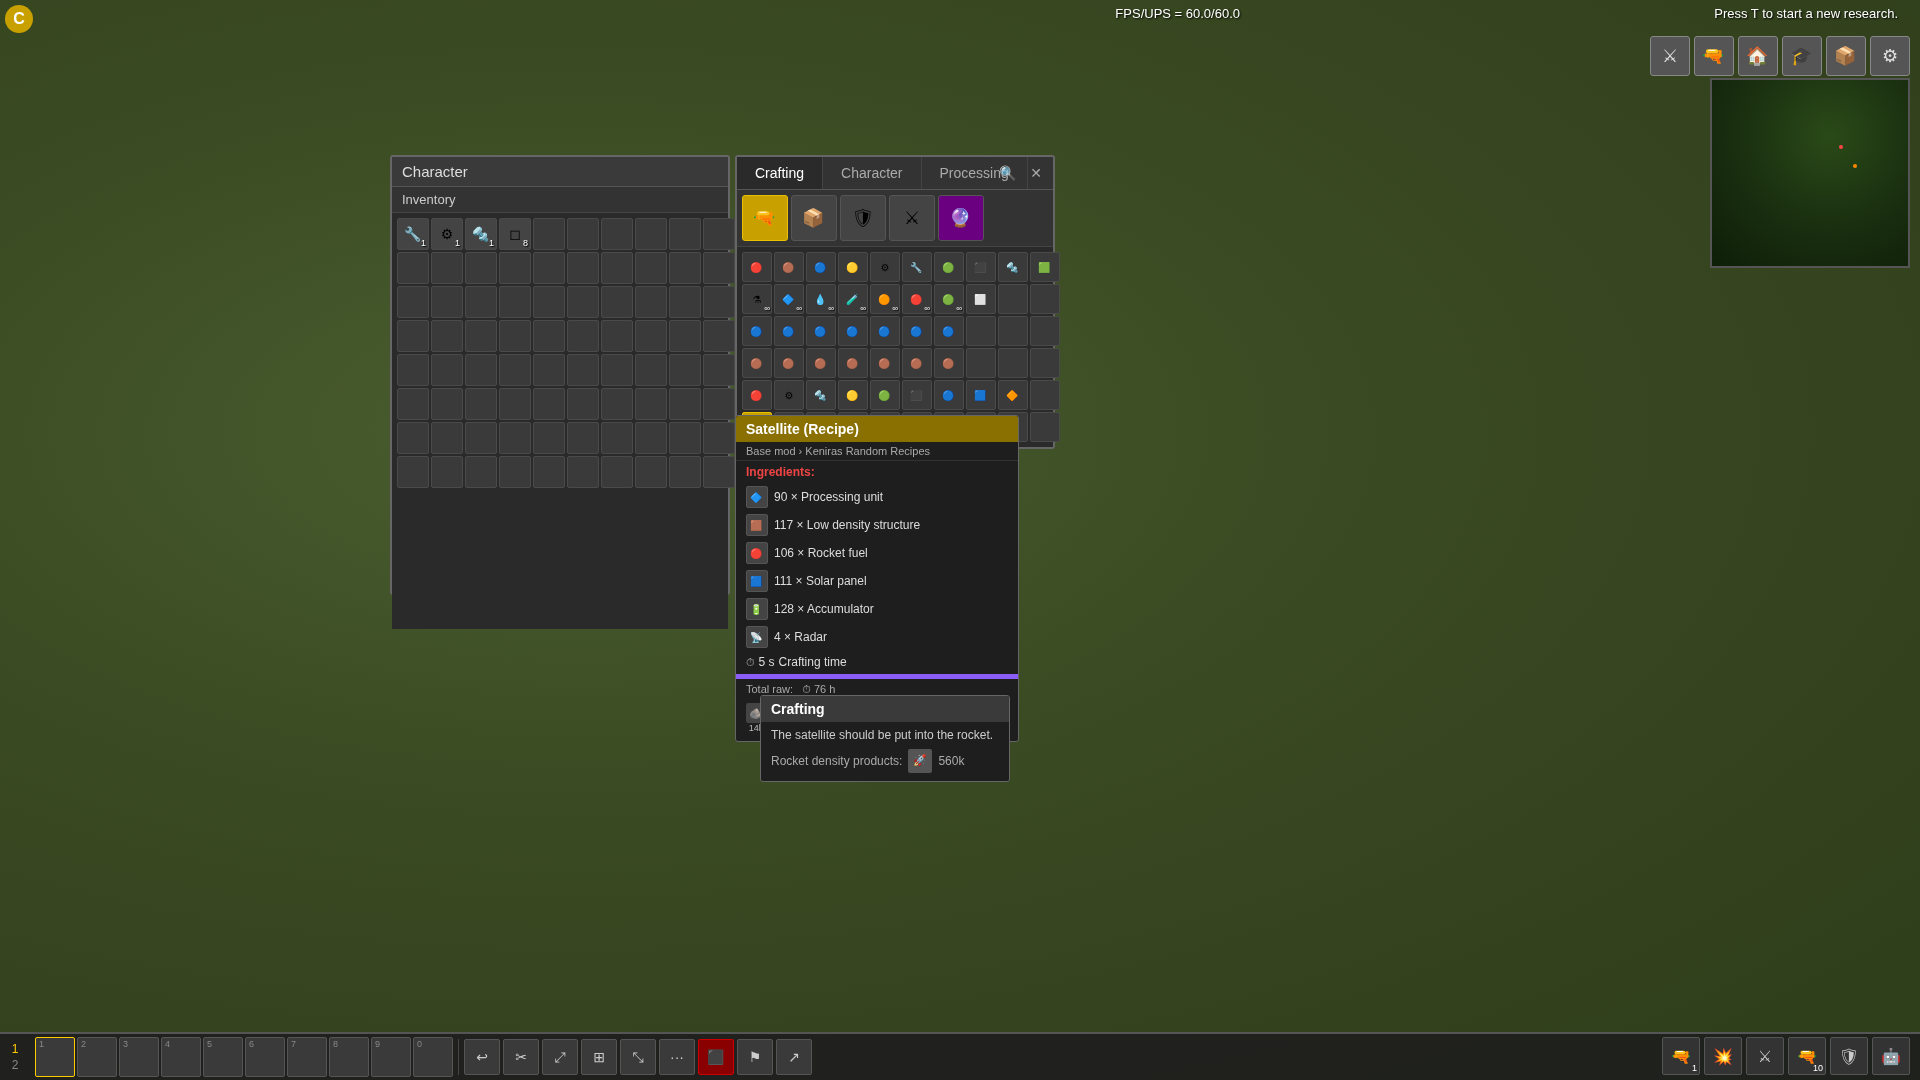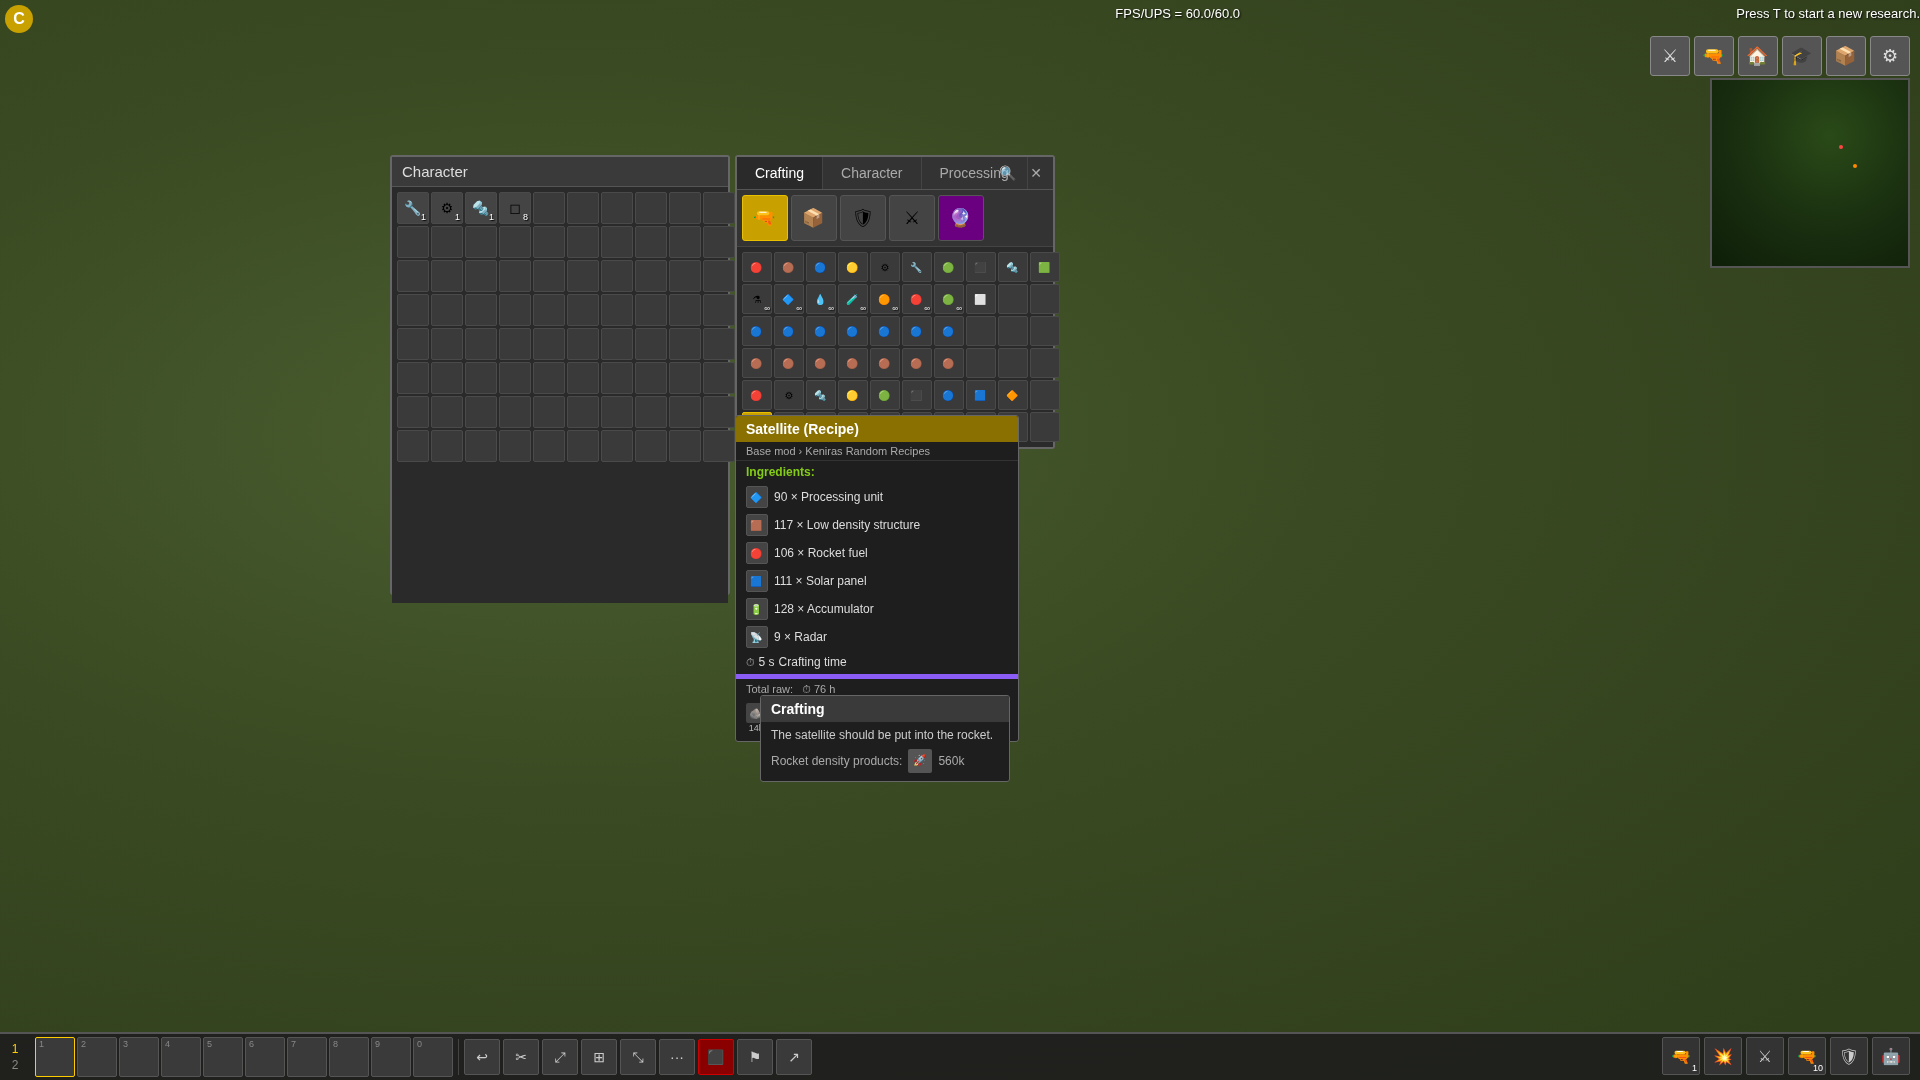--- a/index.html
+++ b/index.html
@@ -25,21 +25,21 @@
       top: 6px;
       right: 680px;
       color: #fff;
       font-size: 13px;
       text-shadow: 1px 1px 2px #000;
     }
 
     .research-hint {
       position: absolute;
       top: 6px;
-      right: 0;
+      right: 22px;
       color: #fff;
       font-size: 13px;
       text-shadow: 1px 1px 2px #000;
     }
 
     
     .icon-toolbar {
       position: absolute;
       top: 36px;
       right: 10px;
@@ -307,21 +307,21 @@
     .tooltip-source {
       padding: 3px 10px;
       font-size: 11px;
       color: #aaa;
       border-bottom: 1px solid #333;
     }
 
     .tooltip-section {
       padding: 4px 10px;
       font-size: 12px;
-      color: #84cc16;
+      color: #ef4444;
       font-weight: bold;
     }
 
     .ingredient-row {
       display: flex;
       align-items: center;
       padding: 3px 10px;
       gap: 6px;
     }
 
@@ -604,20 +604,21 @@
   <div class="minimap-inner">
     <div class="minimap-marker" style="top:35%;left:65%;"></div>
     <div class="minimap-marker" style="top:45%;left:72%;background:#ff8800;"></div>
   </div>
 </div>
 
 <div class="character-window">
   <div class="window-title-bar">
     <span>Character</span>
   </div>
+  <div class="inventory-label">Inventory</div>
   <div class="inventory-grid">
 
     <div class="inv-cell has-item">
         <span class="item-icon">🔧</span>
         <span class="item-count">1</span>
       </div>
     <div class="inv-cell has-item">
         <span class="item-icon">⚙</span>
         <span class="item-count">1</span>
       </div>
@@ -921,21 +922,21 @@
   <div class="ingredient-row">
     <div class="ingredient-icon">🟦</div>
     <span class="ingredient-text">111 × Solar panel</span>
   </div>
   <div class="ingredient-row">
     <div class="ingredient-icon">🔋</div>
     <span class="ingredient-text">128 × Accumulator</span>
   </div>
   <div class="ingredient-row">
     <div class="ingredient-icon">📡</div>
-    <span class="ingredient-text">9 × Radar</span>
+    <span class="ingredient-text">4 × Radar</span>
   </div>
 
   <div class="crafting-time">
     <span class="time-icon">⏱</span>
     <span>5 s</span>
     <span>Crafting time</span>
   </div>
 
   <div class="total-raw">
     Total raw: &nbsp; <span>⏱ 76 h</span>

